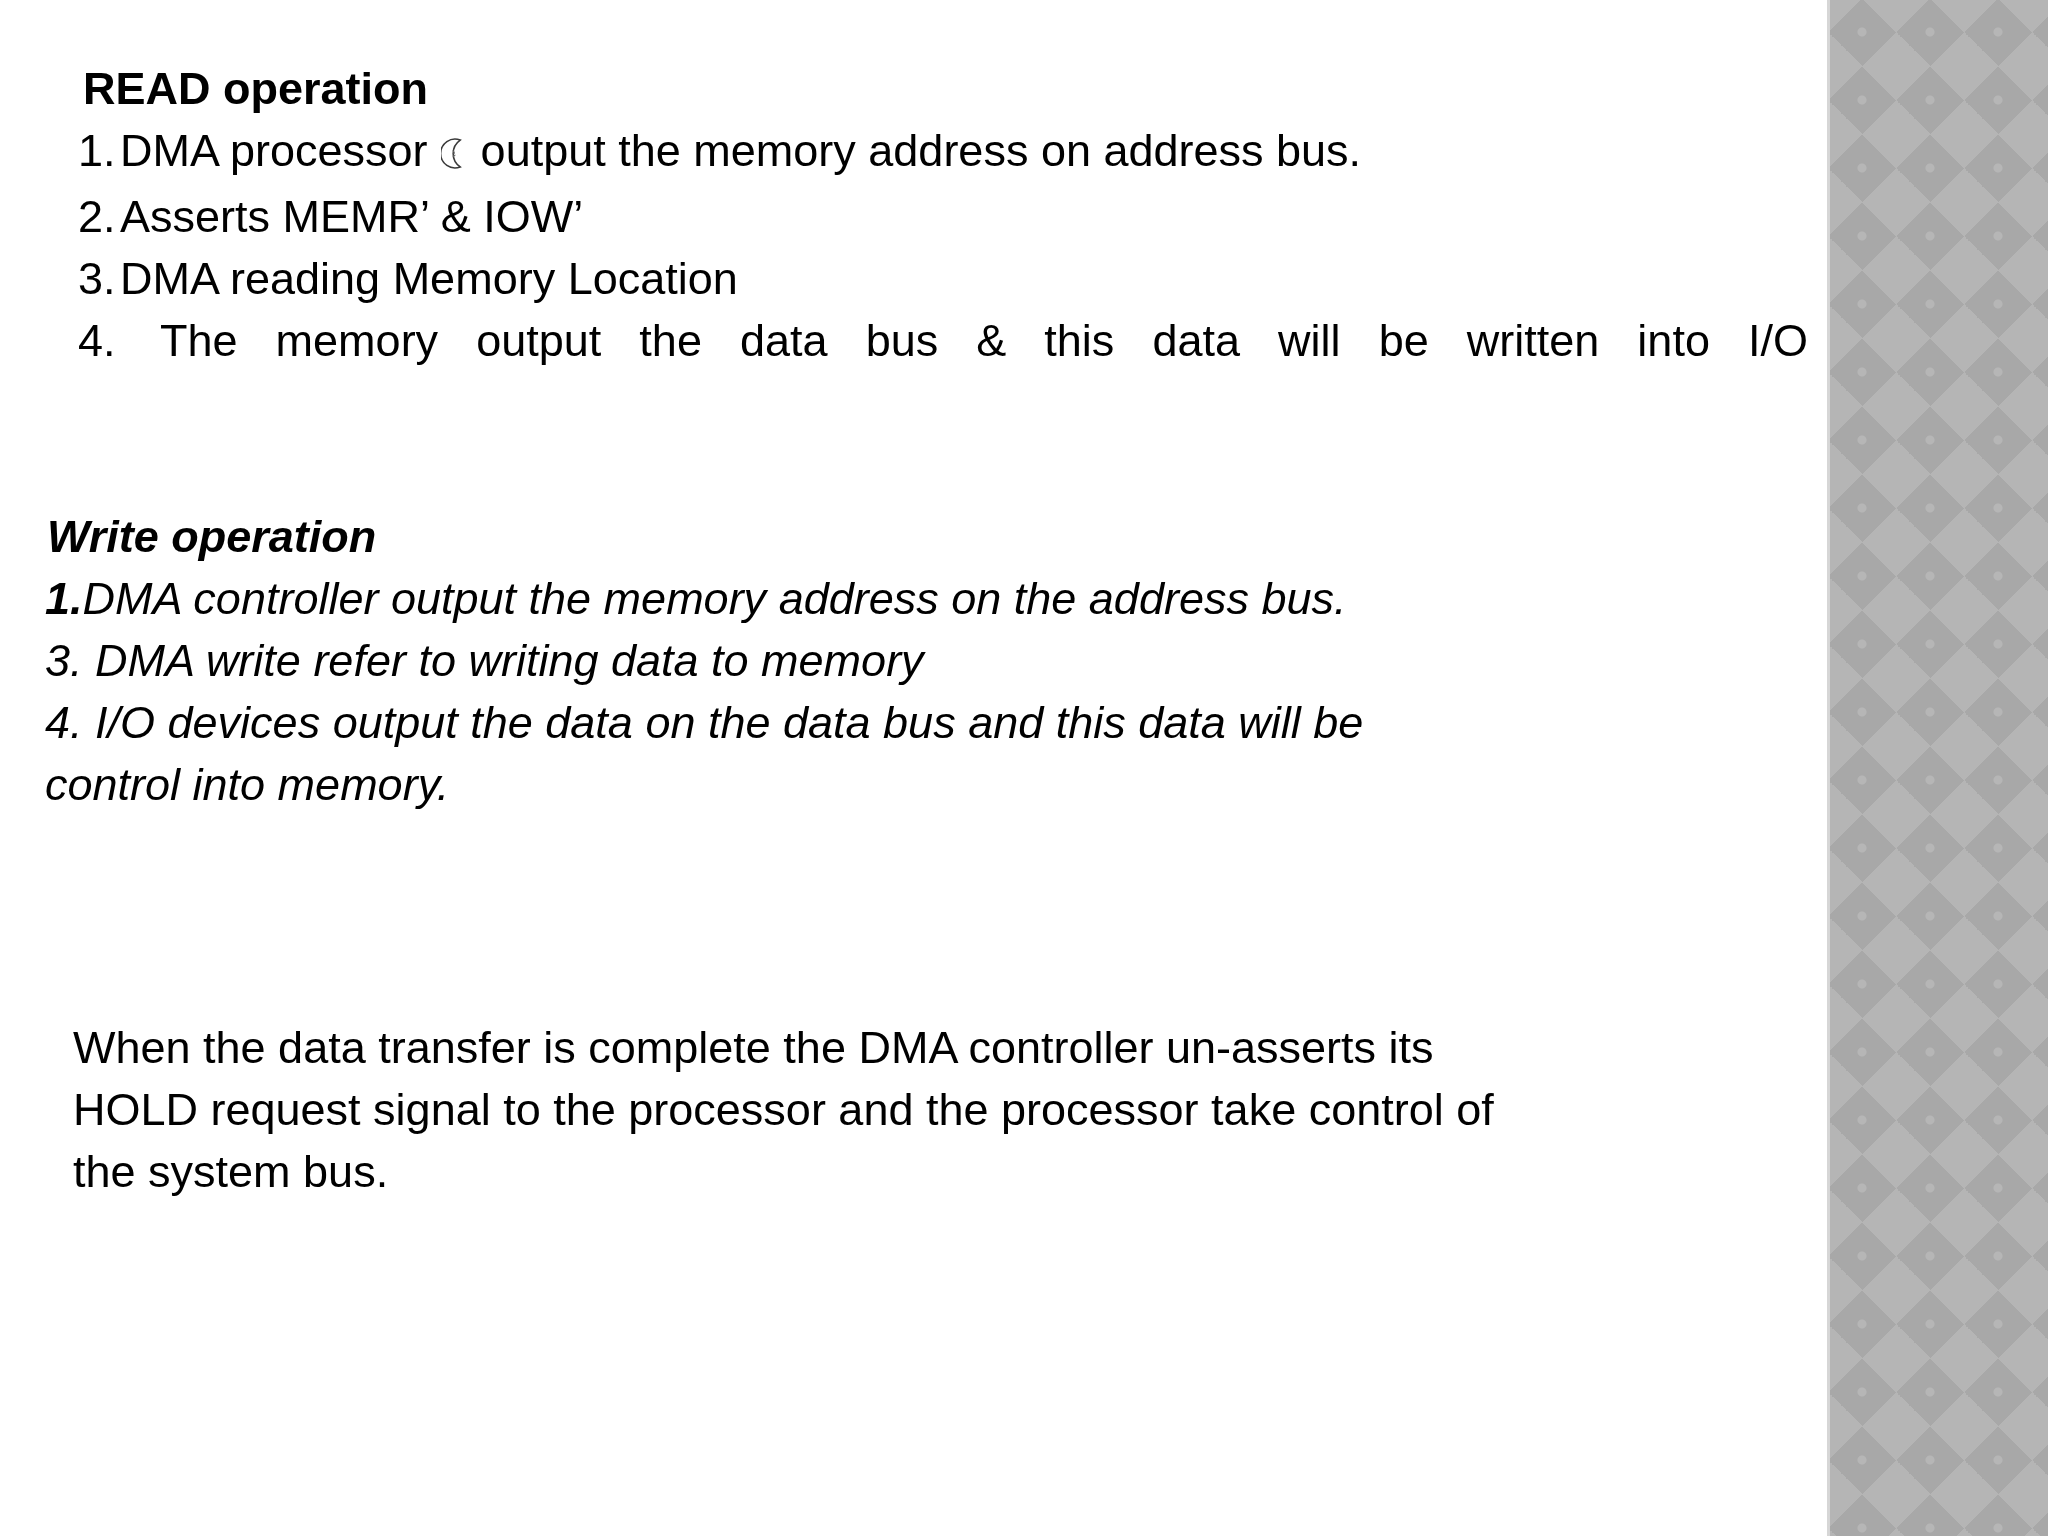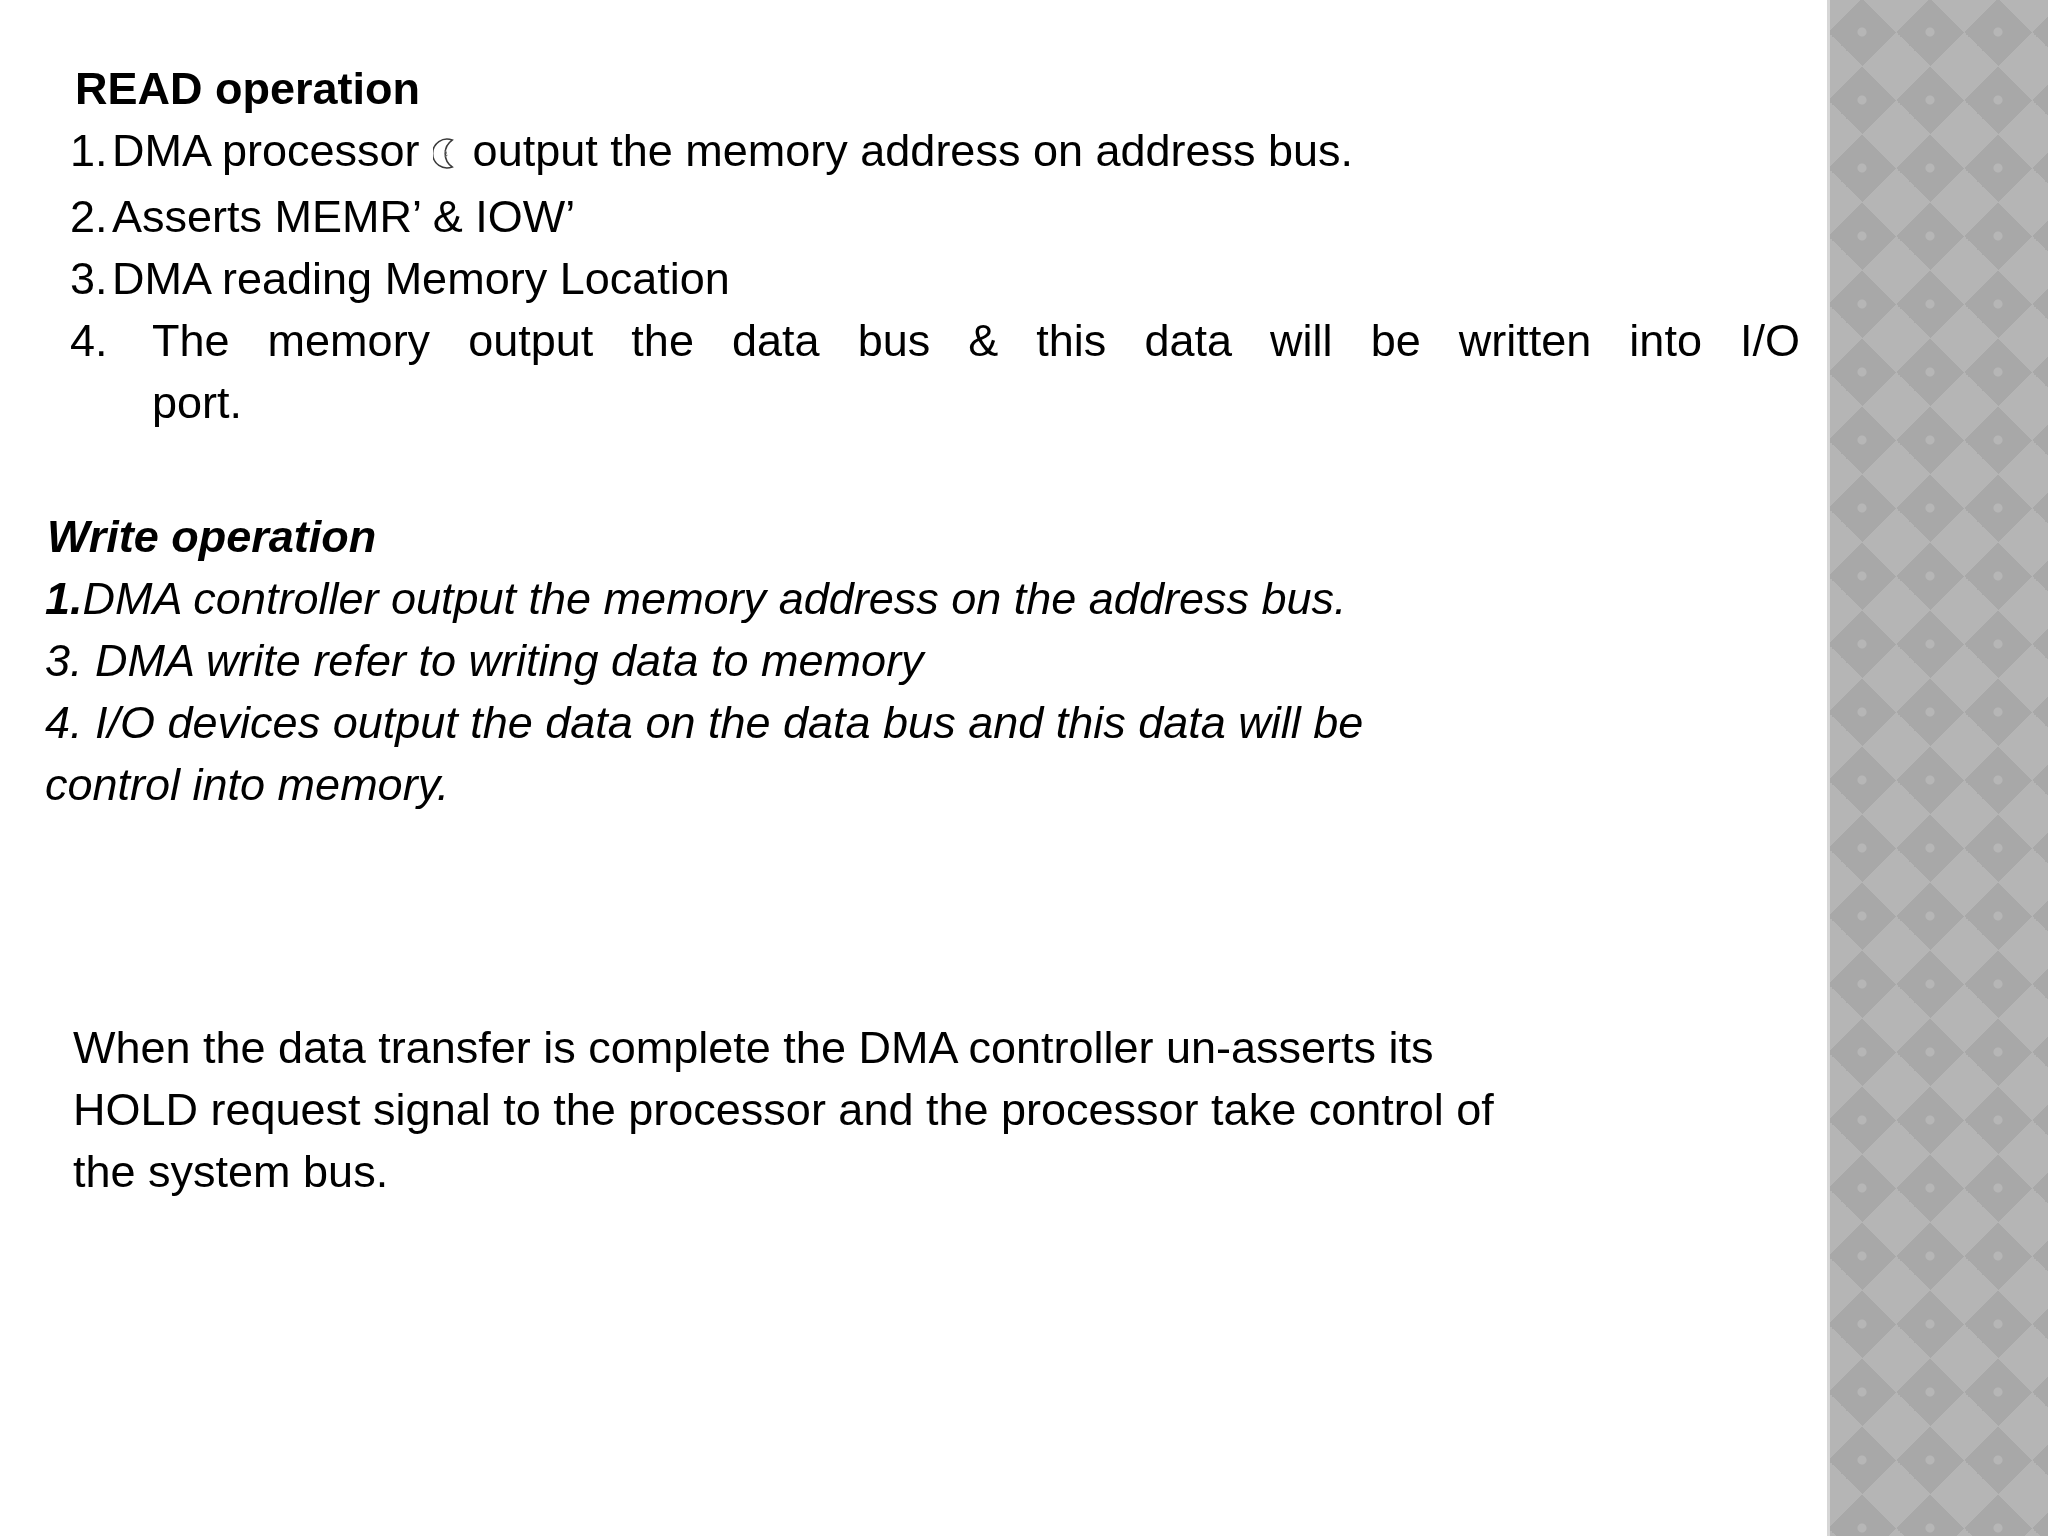--- a/index.html
+++ b/index.html
@@ -17,21 +17,21 @@
     width:218px;
     border-left:3px solid #d6d6d6;
     background-color:#b5b5b5;
     background-image:
       radial-gradient(circle, #b6b6b6 0 4px, rgba(182,182,182,0) 5px),
       conic-gradient(from 45deg, #a8a8a8 0 25%, #b5b5b5 0 50%, #a8a8a8 0 75%, #b5b5b5 0);
     background-size: 68px 68px, 68px 68px;
     background-position: -2px -2px, 32px -2px;
   }
   .sec { position:absolute; font-size:45px; line-height:62px; }
-  .sec-read  { top:58px;   left:70px;  width:1740px; }
+  .sec-read  { top:58px;   left:78px;  width:1740px; }
   .sec-write { top:506px;  left:45px;  width:1760px;font-style:italic; }
   .sec-para  { top:1017px; left:73px;  width:1700px; }
   .heading { font-weight:700; padding-left:5px; }
   .sec-write .heading { padding-left:2px; }
   .r-row { display:flex; }
   .r-num { flex:none; width:42px; }
   .r-num-wide { flex:none; width:82px; }
   .r-just { width:1648px; text-align:justify; text-align-last:justify; }
   .r-cont { margin-left:82px; }
   .w-num-bold { font-weight:700; }
@@ -66,21 +66,20 @@
 
     <div class="r-row">
       <span class="r-num">3.</span>
       <span>DMA reading Memory Location</span>
     </div>
 
     <div class="r-row">
       <span class="r-num-wide">4.</span>
       <span class="r-just">The memory output the data bus &amp; this data will be written into I/O</span>
     </div>
-    <div class="r-cont">port.</div>
   </div>
 
   <div class="sec sec-write">
     <div class="heading">Write operation</div>
 
     <div><span class="w-num-bold">1.</span><span>DMA controller output the memory address on the address bus.</span></div>
 
 
     <div><span>3. </span><span>DMA write refer to writing data to memory</span></div>
 

